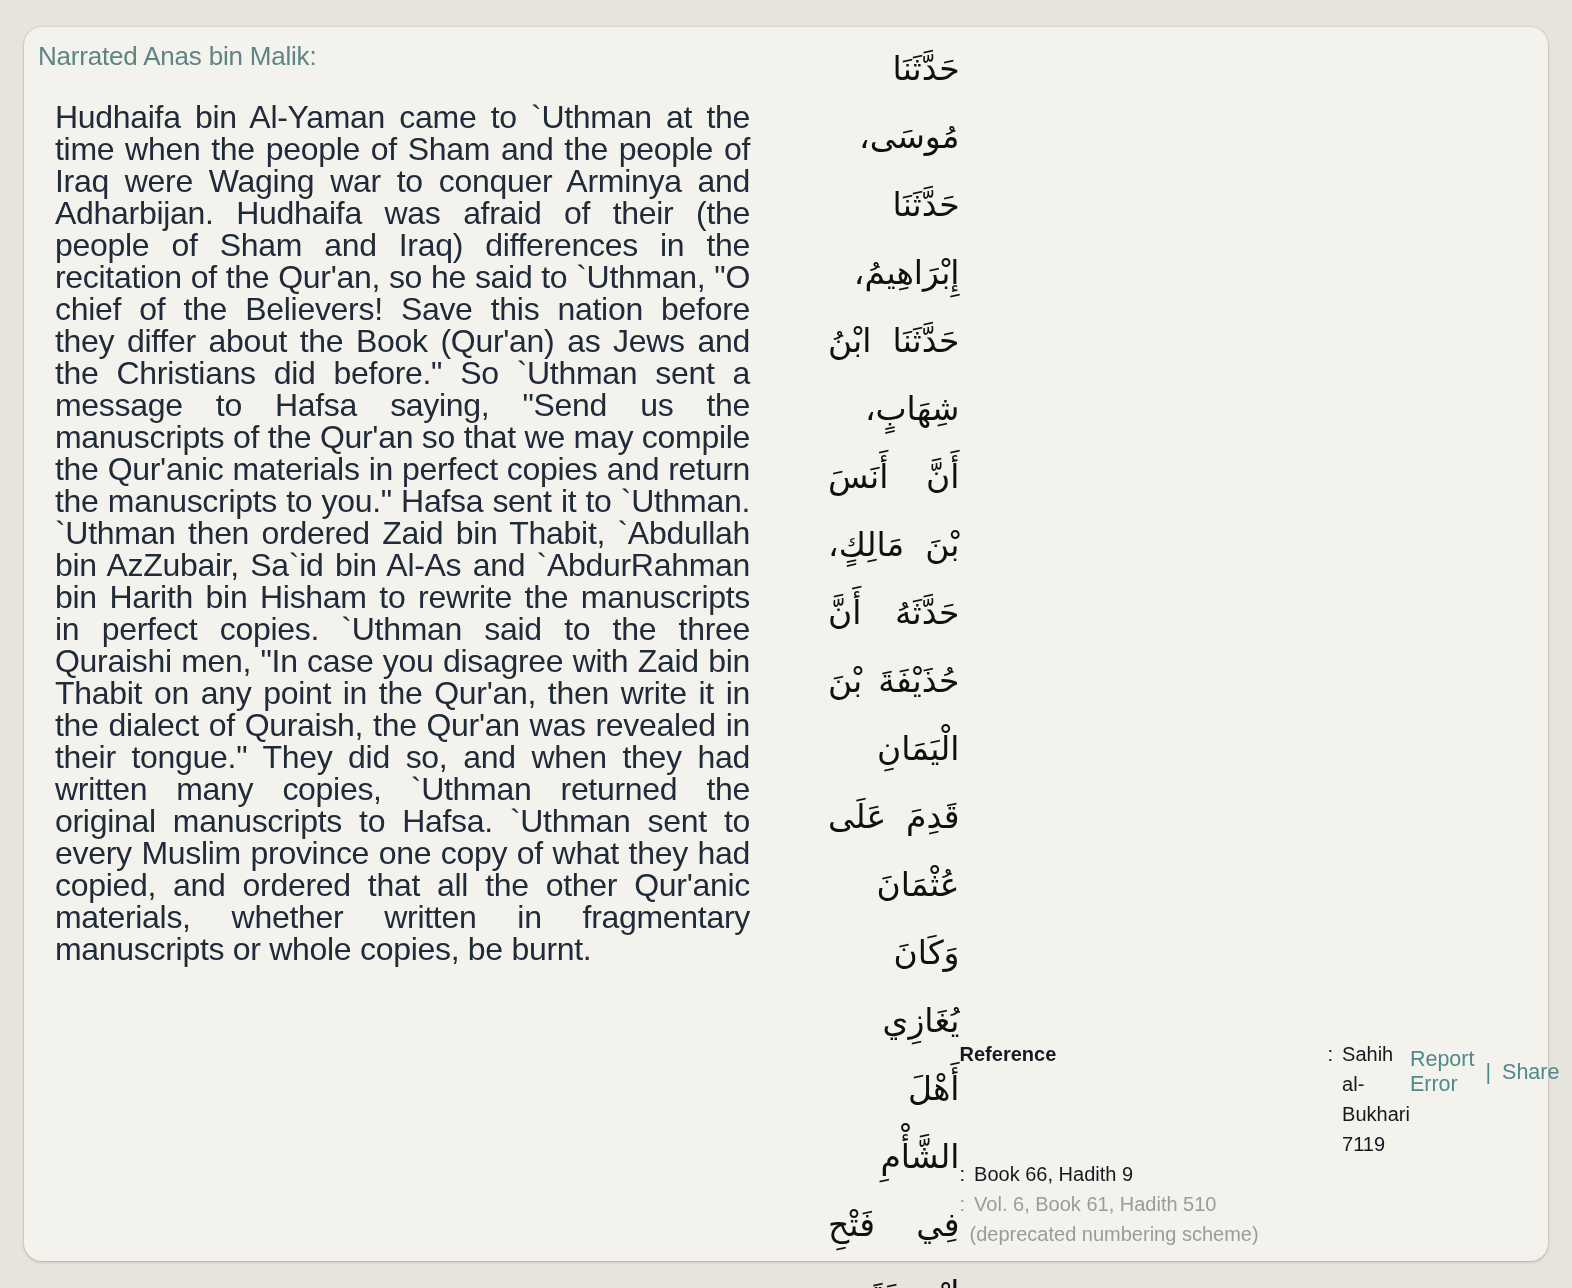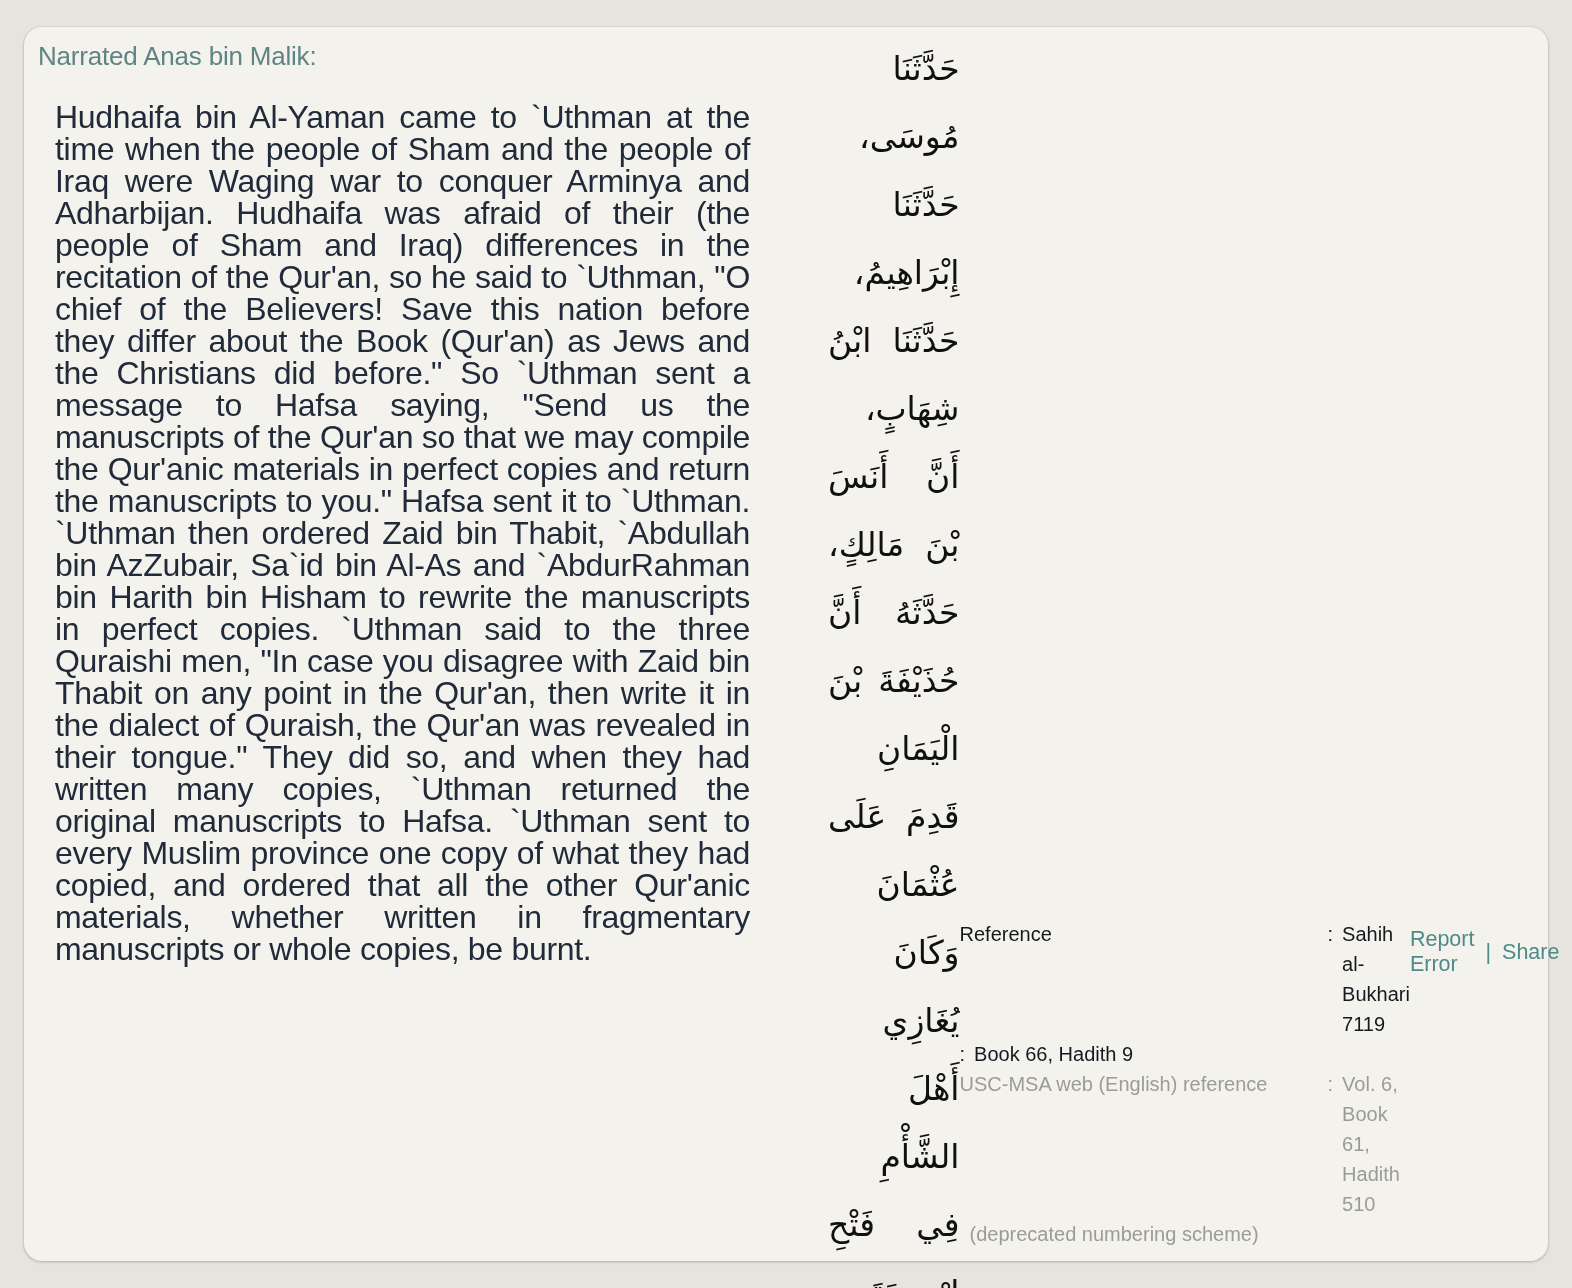--- a/index.html
+++ b/index.html
@@ -72,21 +72,21 @@
   .references {
     font-size: 20px;
     line-height: 30px;
     color: var(--ink-strong, #15191f);
   }
   .ref-row { display: flex; }
   .ref-label {
     width: 368px;
     flex: none;
   }
-  .ref-label.bold { font-weight: normal; }
+  .ref-label.bold { font-weight: bold; }
   .ref-colon {
     flex: none;
     margin-right: 9px;
   }
   .muted { color: var(--muted, #9b9b97); }
   .deprecated-label {
     padding-left: 10px;
   }
   .actions {
     display: flex;
@@ -133,21 +133,20 @@
       <div class="ref-row">
         <span class="ref-label bold">Reference</span>
         <span class="ref-colon">:</span>
         <span class="ref-value">Sahih al-Bukhari 7119</span>
       </div>
       <div class="ref-row">
         <span class="ref-colon">:</span>
         <span class="ref-value">Book 66, Hadith 9</span>
       </div>
       <div class="ref-row muted">
-        <span class="ref-label">USC-MSA web (English) reference</span>
         <span class="ref-colon">:</span>
         <span class="ref-value">Vol. 6, Book 61, Hadith 510</span>
       </div>
       <div class="ref-row muted">
         <span class="ref-label deprecated-label">(deprecated numbering scheme)</span>
       </div>
     </div>
 
     <div class="actions">
       <a class="action-link">Report Error</a>

